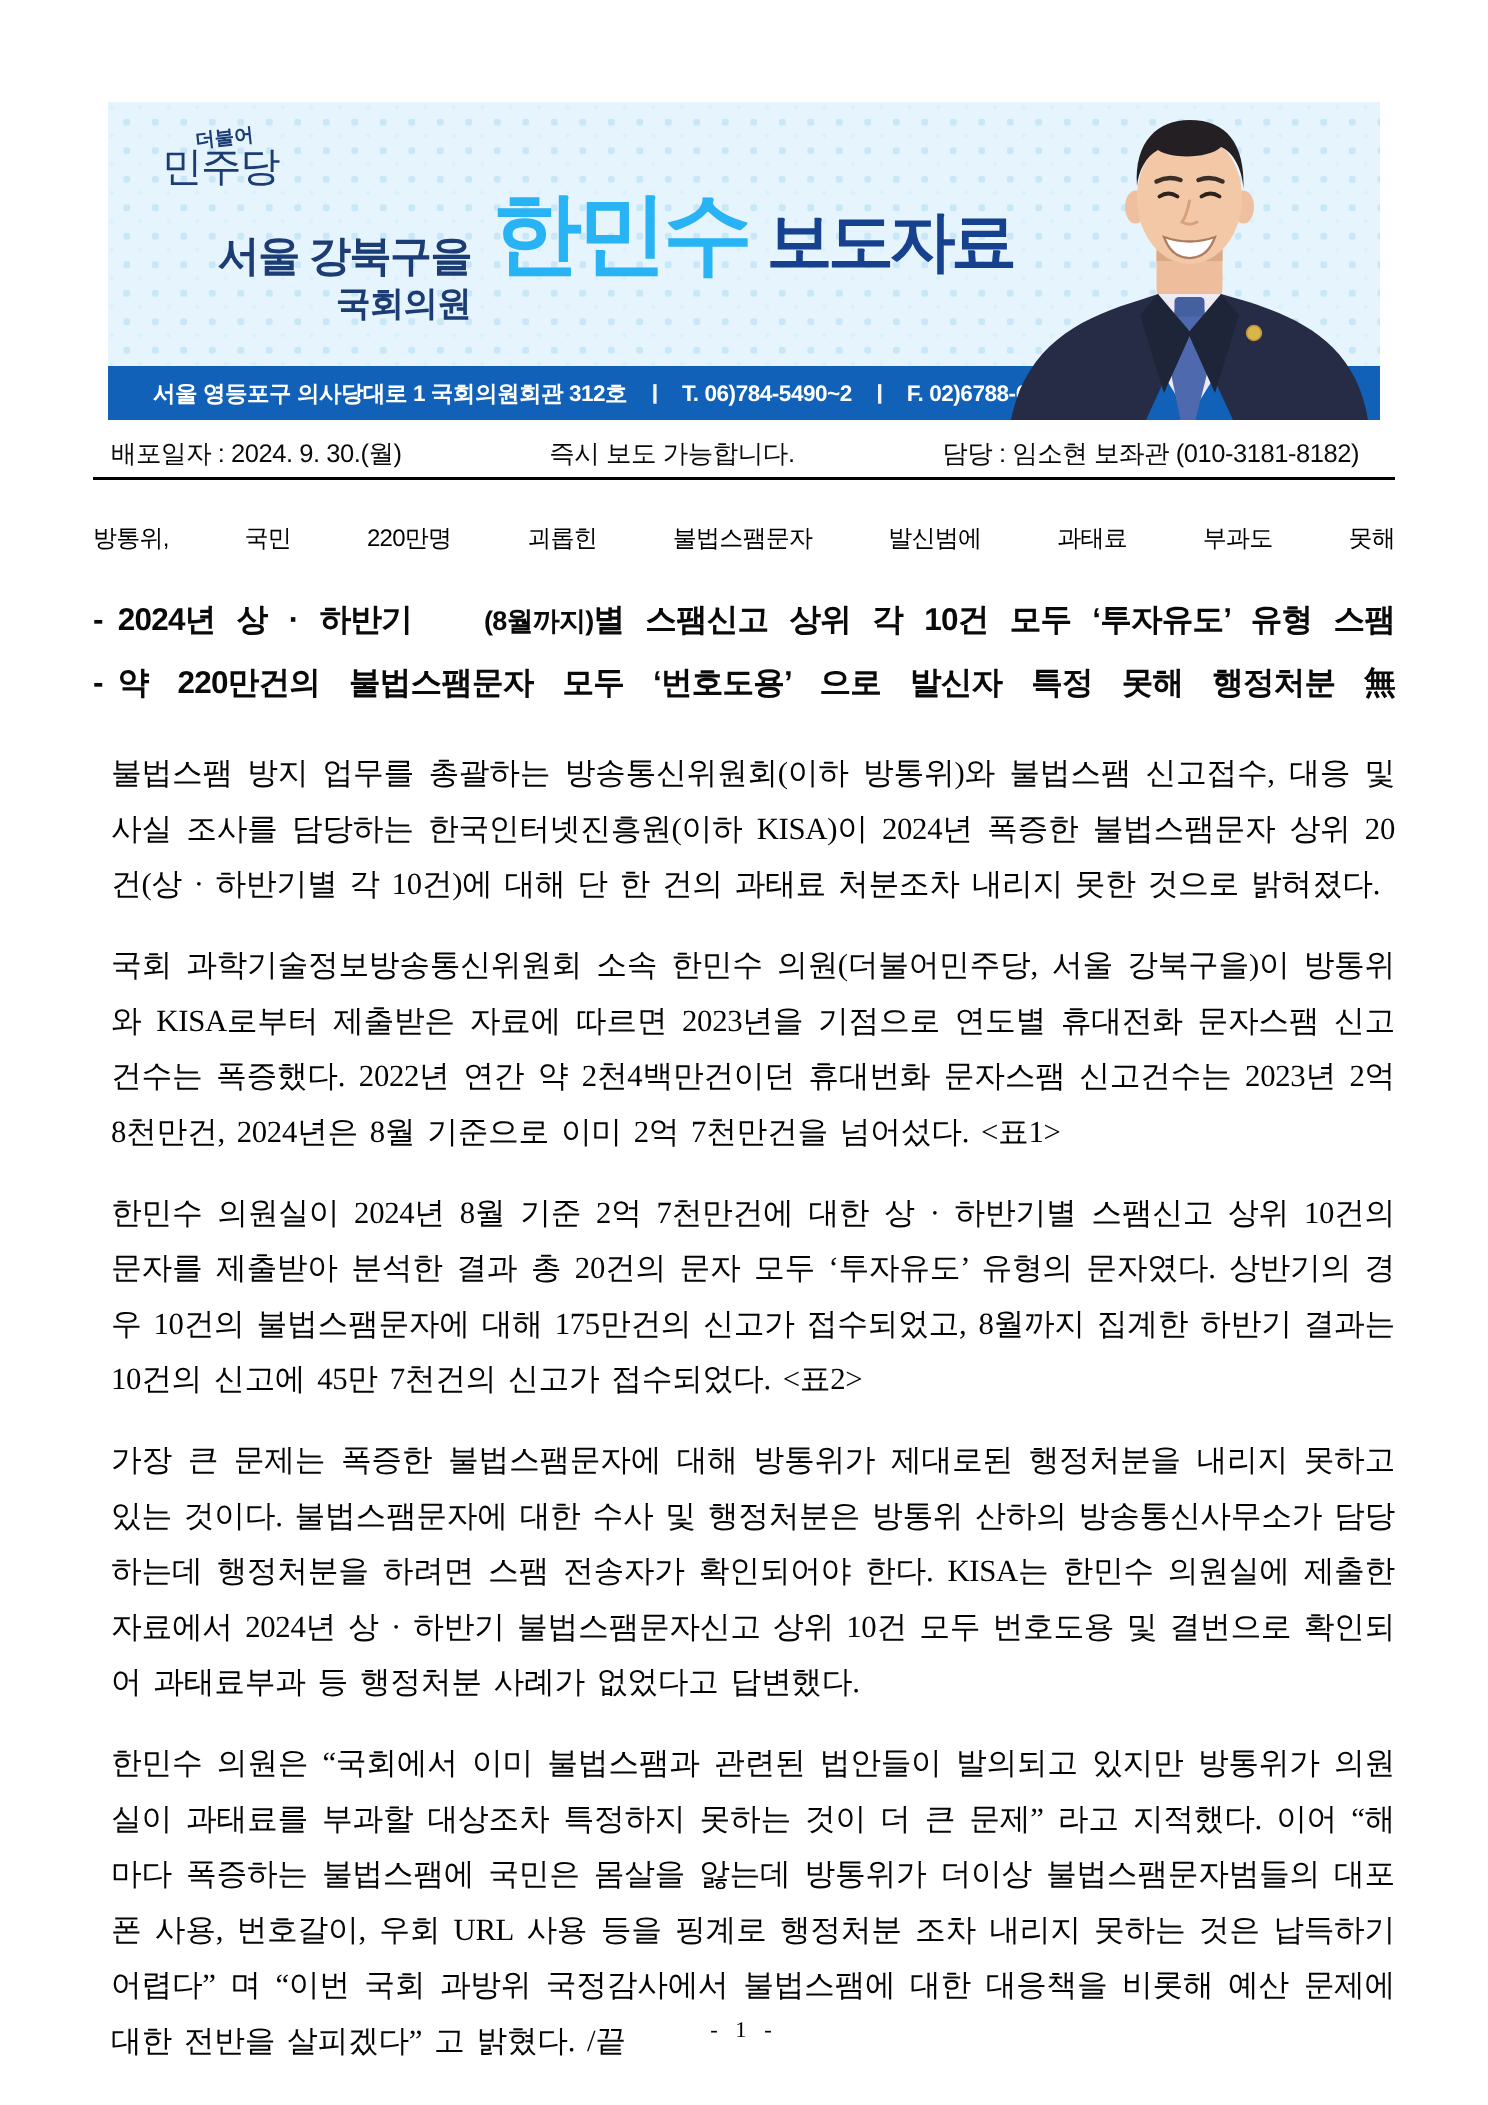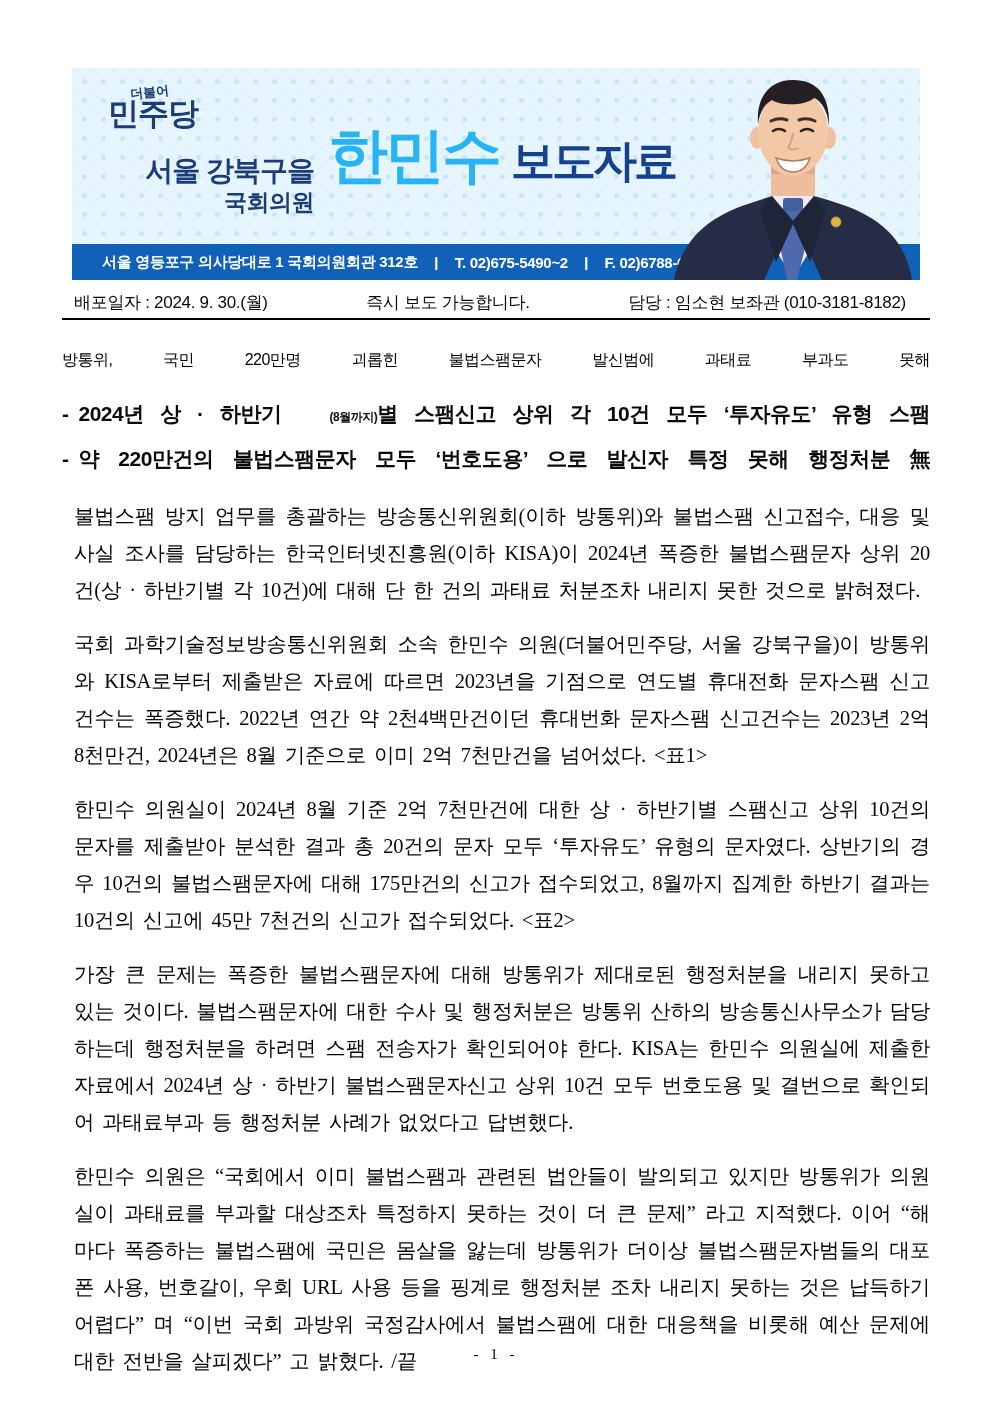--- a/index.html
+++ b/index.html
@@ -17,21 +17,21 @@
       radial-gradient(circle,#c9e8f7 2.4px,rgba(0,0,0,0) 2.6px),
       radial-gradient(circle,#daf0fb 1.3px,rgba(0,0,0,0) 1.5px);
     background-size:19px 19px,19px 19px;
     background-position:3px 4px,12px 13px;
   }
   .party-logo{position:absolute;left:36px;top:16px;color:#1b3c74;line-height:1;}
   .party-logo .logo-top{
     display:block;font-size:13px;font-weight:700;transform:rotate(-6deg);
     margin-left:22px;margin-bottom:1px;letter-spacing:0px;
   }
-  .party-logo .logo-main{display:block;font-size:31px;font-weight:700;letter-spacing:-1px;}
+  .party-logo .logo-main{display:block;font-size:27px;font-weight:400;letter-spacing:-1px;}
   .district{position:absolute;left:58px;top:64px;width:184px;text-align:right;color:#1b3c74;line-height:1.1;margin-top:24px;}
   .district .d1{font-size:28px;font-weight:800;letter-spacing:-1px;}
   .district .d2{font-size:23px;font-weight:700;letter-spacing:-0.5px;margin-top:3px;}
   .bigtitle{position:absolute;left:256px;top:58px;white-space:nowrap;line-height:1;}
   .bigtitle .name{font-size:60px;font-weight:900;color:#27b3f4;letter-spacing:-3px;}
   .bigtitle .doc{font-size:44px;font-weight:900;color:#16418e;letter-spacing:-3px;margin-left:12px;}
   .addr-bar{
     position:absolute;left:0;bottom:0;width:100%;height:36px;background:#1161b8;
     display:flex;align-items:center;box-sizing:border-box;padding-left:30px;
     color:#fff;font-size:15px;font-weight:600;letter-spacing:-0.3px;
@@ -52,21 +52,21 @@
   .headline-title{
     font-size:16px;font-weight:400;letter-spacing:-0.5px;line-height:36px;
     text-align:justify;text-align-last:justify;color:#000;
   }
   .bullets{margin-top:15px;}
   .bullet{
     font-size:21px;font-weight:700;letter-spacing:-0.5px;line-height:42px;
     text-align:justify;text-align-last:justify;color:#0a0a0a;
   }
   .bullet .dash{margin-right:10px;font-weight:700;}
-  .bullet .small{font-size:12px;margin-left:48px;}
+  .bullet .small{font-size:18px;margin-left:48px;}
 
   
   .body-text{
     position:absolute;left:62px;top:498px;width:868px;
     font-family:"Liberation Serif","DejaVu Serif",serif;
     font-size:20.5px;line-height:37px;text-align:justify;
     letter-spacing:-0.2px;word-spacing:3px;color:#050505;
   }
   .body-text p{margin:0 0 17px 12px;}
 
@@ -90,21 +90,21 @@
       <div class="d1">서울 강북구을</div>
       <div class="d2">국회의원</div>
     </div>
     <div class="bigtitle">
       <span class="name">한민수</span><span class="doc">보도자료</span>
     </div>
 
     <div class="addr-bar">
       <span>서울 영등포구 의사당대로 1 국회의원회관 312호</span>
       <span class="sep">❙</span>
-      <span>T. 02)675-5490~2</span>
+      <span>T. 06)784-5490~2</span>
       <span class="sep">❙</span>
       <span>F. 02)6788-6060</span>
     </div>
 
     <svg class="portrait" viewBox="0 0 250 208" aria-hidden="true">
 
       <rect x="103" y="86" width="44" height="46" rx="12" fill="#edbd9c"></rect>
       <rect x="103" y="86" width="44" height="16" fill="#dca986"></rect>
 
       <polygon points="84,140 125,206 166,140 152,124 98,124" fill="#edeaf3"></polygon>

